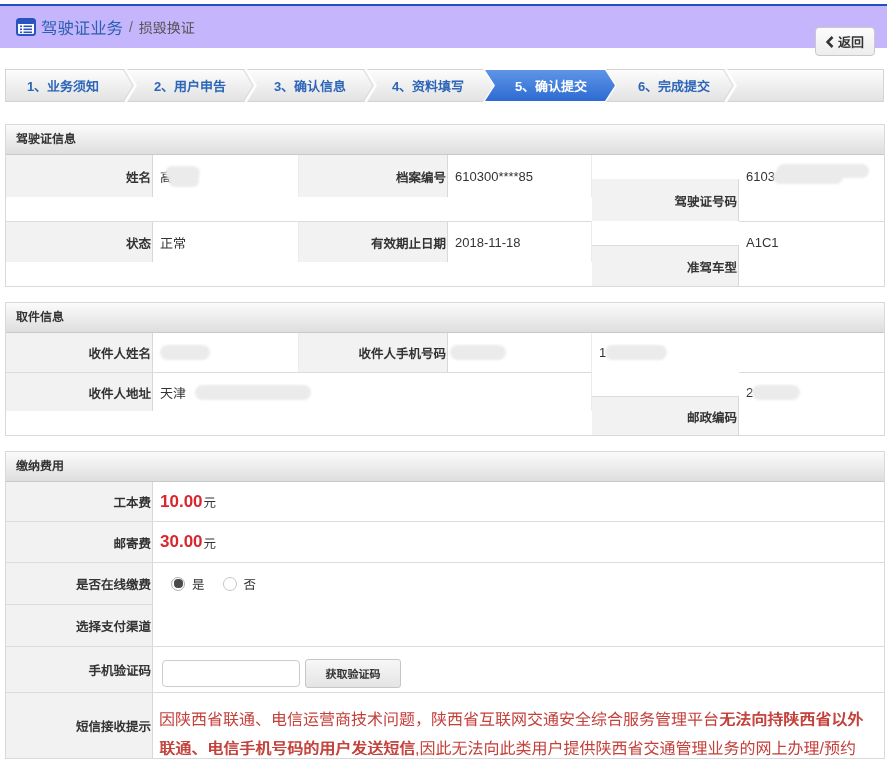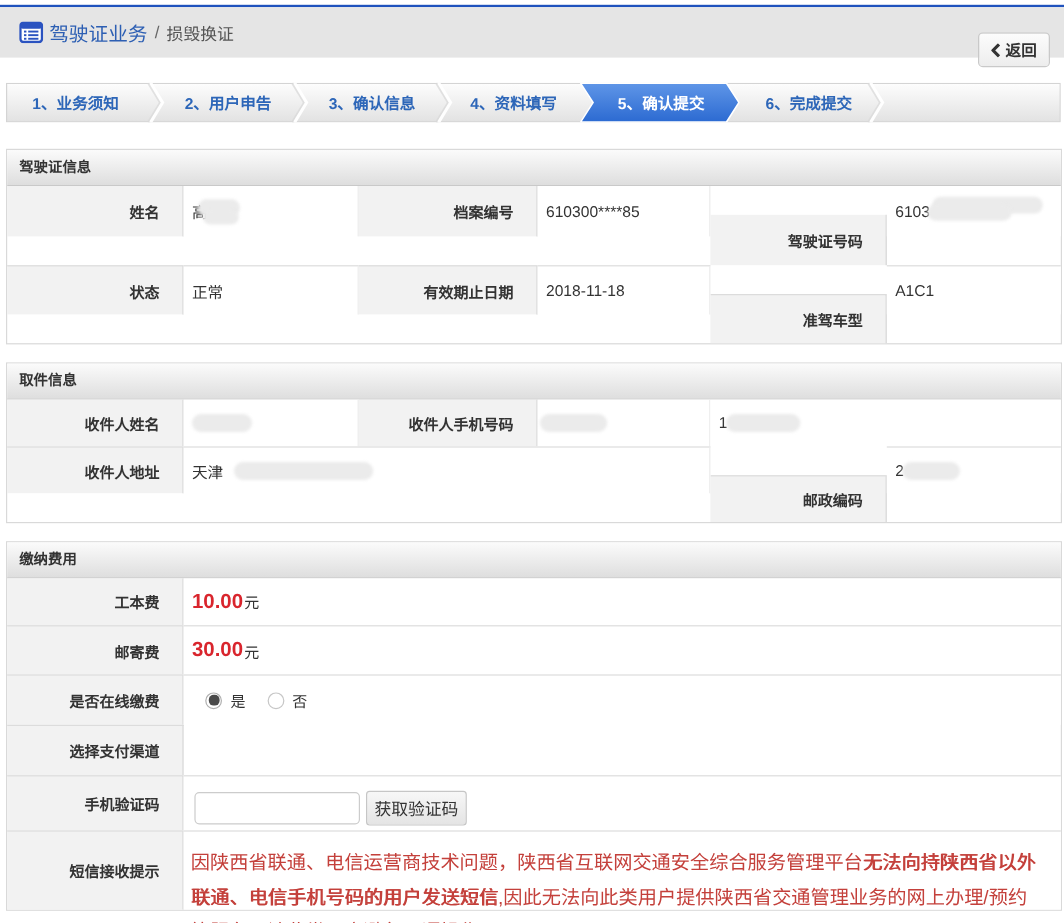--- a/index.html
+++ b/index.html
@@ -1,59 +1,59 @@
 <!DOCTYPE html>
 <html lang="zh-CN"><head>
 <meta charset="utf-8">
 <title>确认提交</title>
 <style>
 * { margin:0; padding:0; box-sizing:border-box; }
 html,body { width:887px; background:#fff; font-family:"Liberation Sans", sans-serif; color:#333; }
 .topwhite { height:4px; background:#fff; }
 .topline { height:2px; background:#1f52bd; }
-.pagehead { height:42px; background:#e5e5e5; position:relative; }
+.pagehead { height:42px; background:#c4b5fd; position:relative; }
 .ph-inner { display:flex; align-items:center; height:42px; padding-left:16px; }
 .ph-inner svg { margin-right:5px; }
 .t1 { color:#2d5fb3; font-size:16.4px; }
 .sep1 { color:#666; font-size:14px; margin:0 6px; }
 .t2 { color:#555; font-size:14px; }
 .backbtn { position:absolute; right:12px; top:5px; width:60px; height:29px;
   border:1px solid #c9c9c9; border-radius:4px;
   background:linear-gradient(#fcfcfc,#ededed);
   display:flex; align-items:center; justify-content:center; gap:4px;
   font-size:13px; font-weight:bold; color:#333;margin-top:16px; }
 .stepswrap { margin:21px 2px 0 5px; } .stepswrap svg { display:block; }
 .panel { margin:15px 2px 0 5px; border:1px solid #d9d9d9; }
 .panel.first { margin-top:22px; }
 .phead { height:30px; line-height:29px; padding-left:10px; font-size:12px; font-weight:bold; color:#333;
   background:linear-gradient(#fbfbfb,#dedede); border-bottom:1px solid #c9c9c9; }
 .row { display:flex; }
 .row + .row .lb, .row + .row .vl { border-top:1px solid #dcdcdc; }
 .lb { background:#f2f2f2; border-right:1px solid #d8d8d8;
-  display:flex; align-items:center; justify-content:flex-end; padding-right:19px;
+  display:flex; align-items:center; justify-content:flex-end; padding-right:1px;
   font-size:12.5px; font-weight:bold; color:#333; flex:none; }
 .vl { background:#fff; display:flex; align-items:center; padding-left:7px;
   font-size:13px; color:#333; flex:none; position:relative; border-right:1px solid #ececec; }
 .vl.last { border-right:none; flex:1 1 auto; }
 .w-l1{width:147px;} .w-v1{width:146px;} .w-l2{width:149px;} .w-v2{width:144px;} .w-l3{width:147px;margin-top:24px;}
 .w-va{width:439px;}
 .h42{height:42px;} .h41{height:41px;} .h39{height:39px;} .h46{height:46px;} .h66{height:66px;}
 .blob { position:absolute; background:#ebebeb; border-radius:8px; filter:blur(1.2px); }
 .price { color:#d9252d; font-size:17px; font-weight:bold; }
 .yuan { font-size:12.5px; color:#333; margin-left:1px; }
 .radio { width:14px; height:14px; border-radius:50%; border:1px solid #b0b0b0; background:#fff;
   display:inline-flex; align-items:center; justify-content:center; flex:none; }
 .radio.off { border-color:#c6c6c6; }
 .radio .dot { width:9px; height:9px; border-radius:45%; background:#4a4a4a; }
 .rlab { font-size:12.5px; color:#333; margin:0 0 0 7px; }
 .inputbox { margin-top:7px; width:138px; height:27px; border:1px solid #ccc; border-radius:4px; background:#fff; }
-.codebtn { margin-top:7px; margin-left:5px; width:84px; height:29px; border:1px solid #c6c6c6; border-radius:3px;
+.codebtn { margin-top:7px; margin-left:5px; width:96px; height:29px; border:1px solid #c6c6c6; border-radius:3px;
   background:linear-gradient(#f7f7f7,#e4e4e4);
   display:flex; align-items:center; justify-content:center;
-  font-size:14px; font-weight:normal; color:#333; }
+  font-size:11px; font-weight:bold; color:#333; }
 .warn { font-size:16px; color:#c4403b; line-height:29px; }
 .warn b { font-weight:normal; text-shadow:0.7px 0 0 #c4403b; }
 .footer { margin-top:22px; height:53px; background:#f4f4f4; border-top:1px solid #ddd; border-bottom:1px solid #e5e5e5; position:relative; }
 .btn { position:absolute; top:14px; height:29px; border:none; border-radius:4px;
   background:linear-gradient(#5b8ee0,#3d74d2); color:#fff; font-size:13px; font-weight:bold;
   display:flex; align-items:center; justify-content:center; font-family:"Liberation Sans",sans-serif; }
 .btn.prev { right:122px; width:62px; }
 .btn.done { right:62px; width:49px; font-size:14px;border-radius:13px; }
 </style>
 </head>

